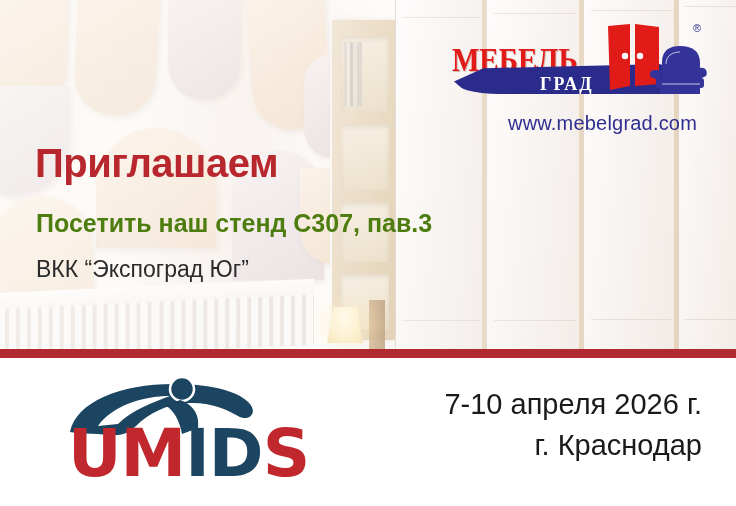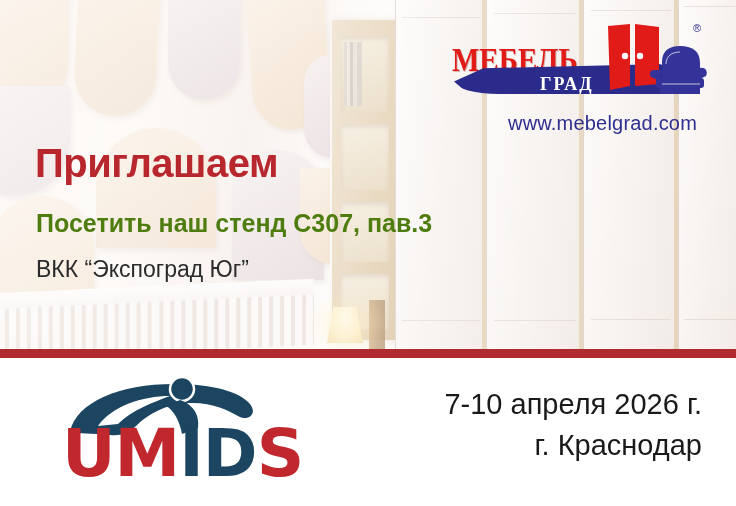--- a/index.html
+++ b/index.html
@@ -273,21 +273,21 @@
     width: 736px; height: 148px;
     background: #ffffff;
   }
   .umids {
     position: absolute;
     left: 62px; top: 18px;
     width: 230px; height: 110px;
   }
   .umids-text {
     position: absolute;
-    left: 0; top: 45px;
+    left: 6px; top: 45px;
     font-size: 66px;
     font-weight: bold;
     letter-spacing: -1px;
     line-height: 1;
     font-family: "DejaVu Sans", sans-serif;
     white-space: nowrap;
     text-align: center;
   }
   .umids-text .r { color: #c0282d; }
   .umids-text .b { color: #1b4560; }

